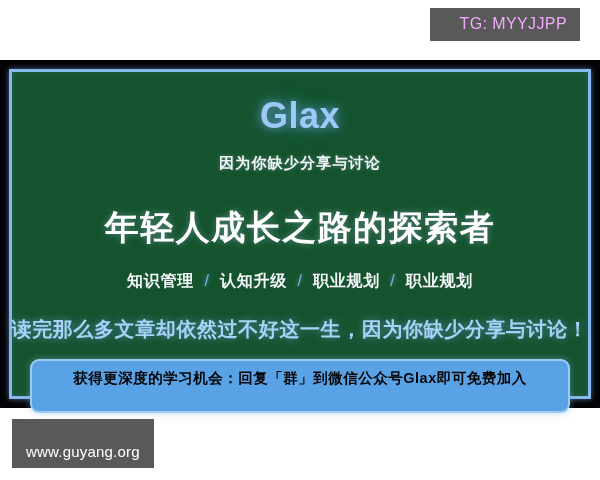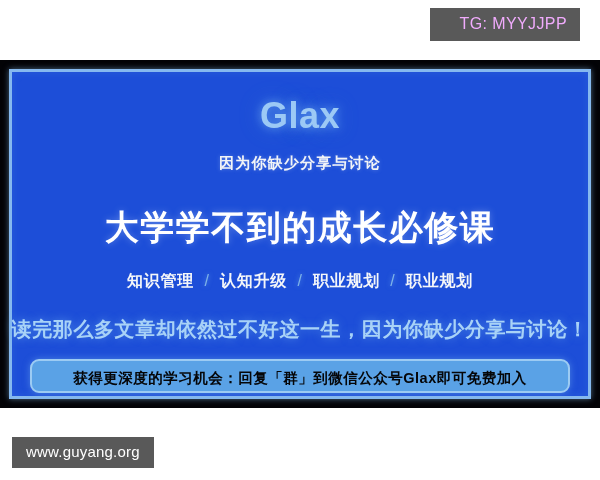--- a/index.html
+++ b/index.html
@@ -39,21 +39,21 @@
     background: #030306;
     box-sizing: border-box;
     padding: 9px;
   }
   .poster-inner {
     position: relative;
     width: 100%;
     height: 100%;
     box-sizing: border-box;
     border: 3px solid #86b9ef;
-    background: #1d4ed8;
+    background: #14532d;
     box-shadow: 0 0 6px rgba(134,185,239,0.55),
                 inset 0 0 8px rgba(100,160,230,0.18);
     display: flex;
     flex-direction: column;
     align-items: center;
   }
 
   
   .brand {
     margin-top: 26px;
@@ -120,52 +120,52 @@
     width: 540px;
     box-sizing: border-box;
     background: #5aa2e6;
     border: 2px solid #9ccbf3;
     border-radius: 9px;
     text-align: center;
     color: #050608;
     font-size: 14.5px;
     font-weight: bold;
     letter-spacing: 0.5px;
-    padding: 8px 6px 3px 6px;
+    padding: 8px 6px 23px 6px;
     white-space: nowrap;
     box-shadow: 0 0 7px rgba(120,180,240,0.5);
   }
 
   
   .url-badge {
     position: absolute;
     left: 12px;
     bottom: 12px;
     background: #595959;
     color: #ffffff;
     font-size: 15px;
     letter-spacing: 0.2px;
-    padding: 6px 14px 8px 14px;
+    padding: 24px 14px 8px 14px;
     white-space: nowrap;
     z-index: 5;
   }
 </style>
 </head>
 <body>
 
 <div class="tg-badge">TG: MYYJJPP</div>
 
 <div class="poster">
   <div class="poster-inner">
 
     <div class="brand">Glax</div>
 
     <div class="brand-sub">因为你缺少分享与讨论</div>
 
-    <div class="headline">大学学不到的成长必修课</div>
+    <div class="headline">年轻人成长之路的探索者</div>
 
     <div class="cats">
       <span>知识管理</span>
       <span class="sep">/</span>
       <span>认知升级</span>
       <span class="sep">/</span>
       <span>职业规划</span>
       <span class="sep">/</span>
       <span>职业规划</span>
     </div>

